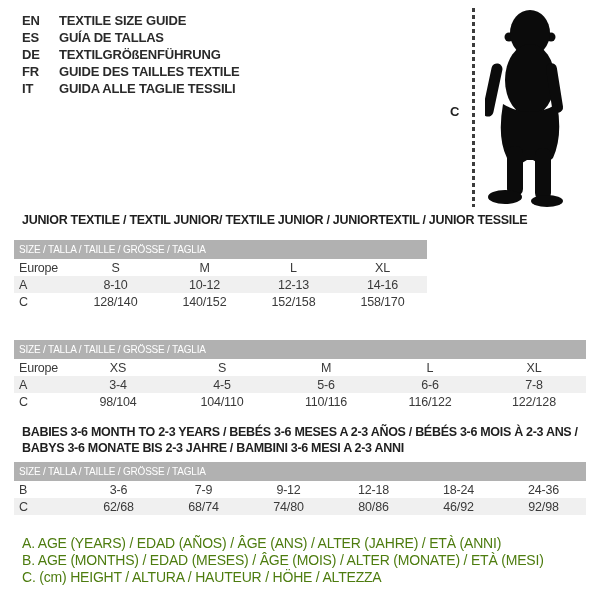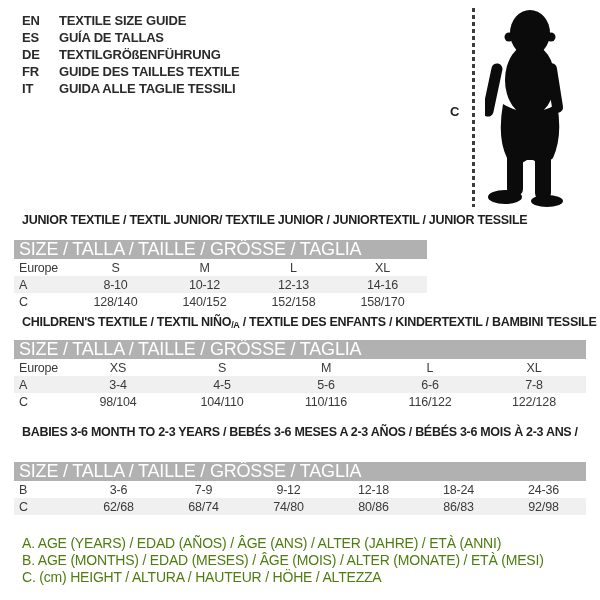--- a/index.html
+++ b/index.html
@@ -17,21 +17,21 @@
   .c-label{position:absolute;left:450px;top:104px;font-size:13px;font-weight:bold;color:#222;}
   .toddler{position:absolute;left:485px;top:8px;}
 
   
   .sec-title{position:absolute;left:22px;font-size:12.5px;font-weight:bold;color:#1f1f1f;
              letter-spacing:-0.3px;white-space:nowrap;}
   .sub{font-size:9px;vertical-align:-2px;}
 
   
   .table-wrap{position:absolute;left:14px;}
-  .size-bar{height:19px;line-height:19px;background:#b1b1b1;color:#ffffff;font-size:18px;
+  .size-bar{height:19px;line-height:19px;background:#b1b1b1;color:#ffffff;font-size:10px;
             padding-left:5px;letter-spacing:-0.2px;box-sizing:border-box;white-space:nowrap;overflow:hidden;}
   table{border-collapse:collapse;table-layout:fixed;width:100%;}
   td{height:17px;font-size:12.5px;color:#3a3a3a;text-align:center;padding:0;
      letter-spacing:-0.2px;white-space:nowrap;overflow:hidden;}
   td.rowlabel{text-align:left;padding-left:5px;margin-top:36px;}
   tr.shaded{background:#f0f0f0;}
 
   
   .footnotes{position:absolute;left:22px;top:535px;}
   .footnote{line-height:17px;font-size:14px;font-weight:normal;letter-spacing:-0.2px;
@@ -108,21 +108,20 @@
         <td class="rowlabel">C</td>
         <td>128/140</td>
         <td>140/152</td>
         <td>152/158</td>
         <td>158/170</td>
       </tr>
     </tbody>
       </table>
   </div>
 
-  <div class="sec-title" style="top:315px;"><span>CHILDREN'S TEXTILE / TEXTIL NIÑO</span><span class="sub">/A</span><span> / TEXTILE DES ENFANTS / KINDERTEXTIL / BAMBINI TESSILE</span></div>
   <div class="table-wrap" style="top:340px;width:572px;">
     <div class="size-bar">SIZE / TALLA / TAILLE / GRÖSSE / TAGLIA</div>
     <table>
       <colgroup>
           <col style="width:52px">
           <col style="width:104px">
           <col style="width:104px">
           <col style="width:104px">
           <col style="width:104px">
           <col style="width:104px">
@@ -150,20 +149,21 @@
         <td>104/110</td>
         <td>110/116</td>
         <td>116/122</td>
         <td>122/128</td>
       </tr>
     </tbody>
       </table>
   </div>
 
   <div class="sec-title" style="top:425px;">BABIES 3-6 MONTH TO 2-3 YEARS / BEBÉS 3-6 MESES A 2-3 AÑOS / BÉBÉS 3-6 MOIS À 2-3 ANS /</div>
+  <div class="sec-title" style="top:441px;">BABYS 3-6 MONATE BIS 2-3 JAHRE / BAMBINI 3-6 MESI A 2-3 ANNI</div>
   <div class="table-wrap" style="top:462px;width:572px;">
     <div class="size-bar">SIZE / TALLA / TAILLE / GRÖSSE / TAGLIA</div>
     <table>
       <colgroup>
           <col style="width:62px">
           <col style="width:85px">
           <col style="width:85px">
           <col style="width:85px">
           <col style="width:85px">
           <col style="width:85px">
@@ -178,21 +178,21 @@
         <td>12-18</td>
         <td>18-24</td>
         <td>24-36</td>
       </tr>
       <tr class="shaded">
         <td class="rowlabel">C</td>
         <td>62/68</td>
         <td>68/74</td>
         <td>74/80</td>
         <td>80/86</td>
-        <td>86/83</td>
+        <td>46/92</td>
         <td>92/98</td>
       </tr>
     </tbody>
       </table>
   </div>
 
   <div class="footnotes">
     <div class="footnote">A. AGE (YEARS) / EDAD (AÑOS) / ÂGE (ANS) / ALTER (JAHRE) / ETÀ (ANNI)</div>
     <div class="footnote">B. AGE (MONTHS) / EDAD (MESES) / ÂGE (MOIS) / ALTER (MONATE) / ETÀ (MESI)</div>
     <div class="footnote">C. (cm) HEIGHT / ALTURA / HAUTEUR / HÖHE / ALTEZZA</div>

